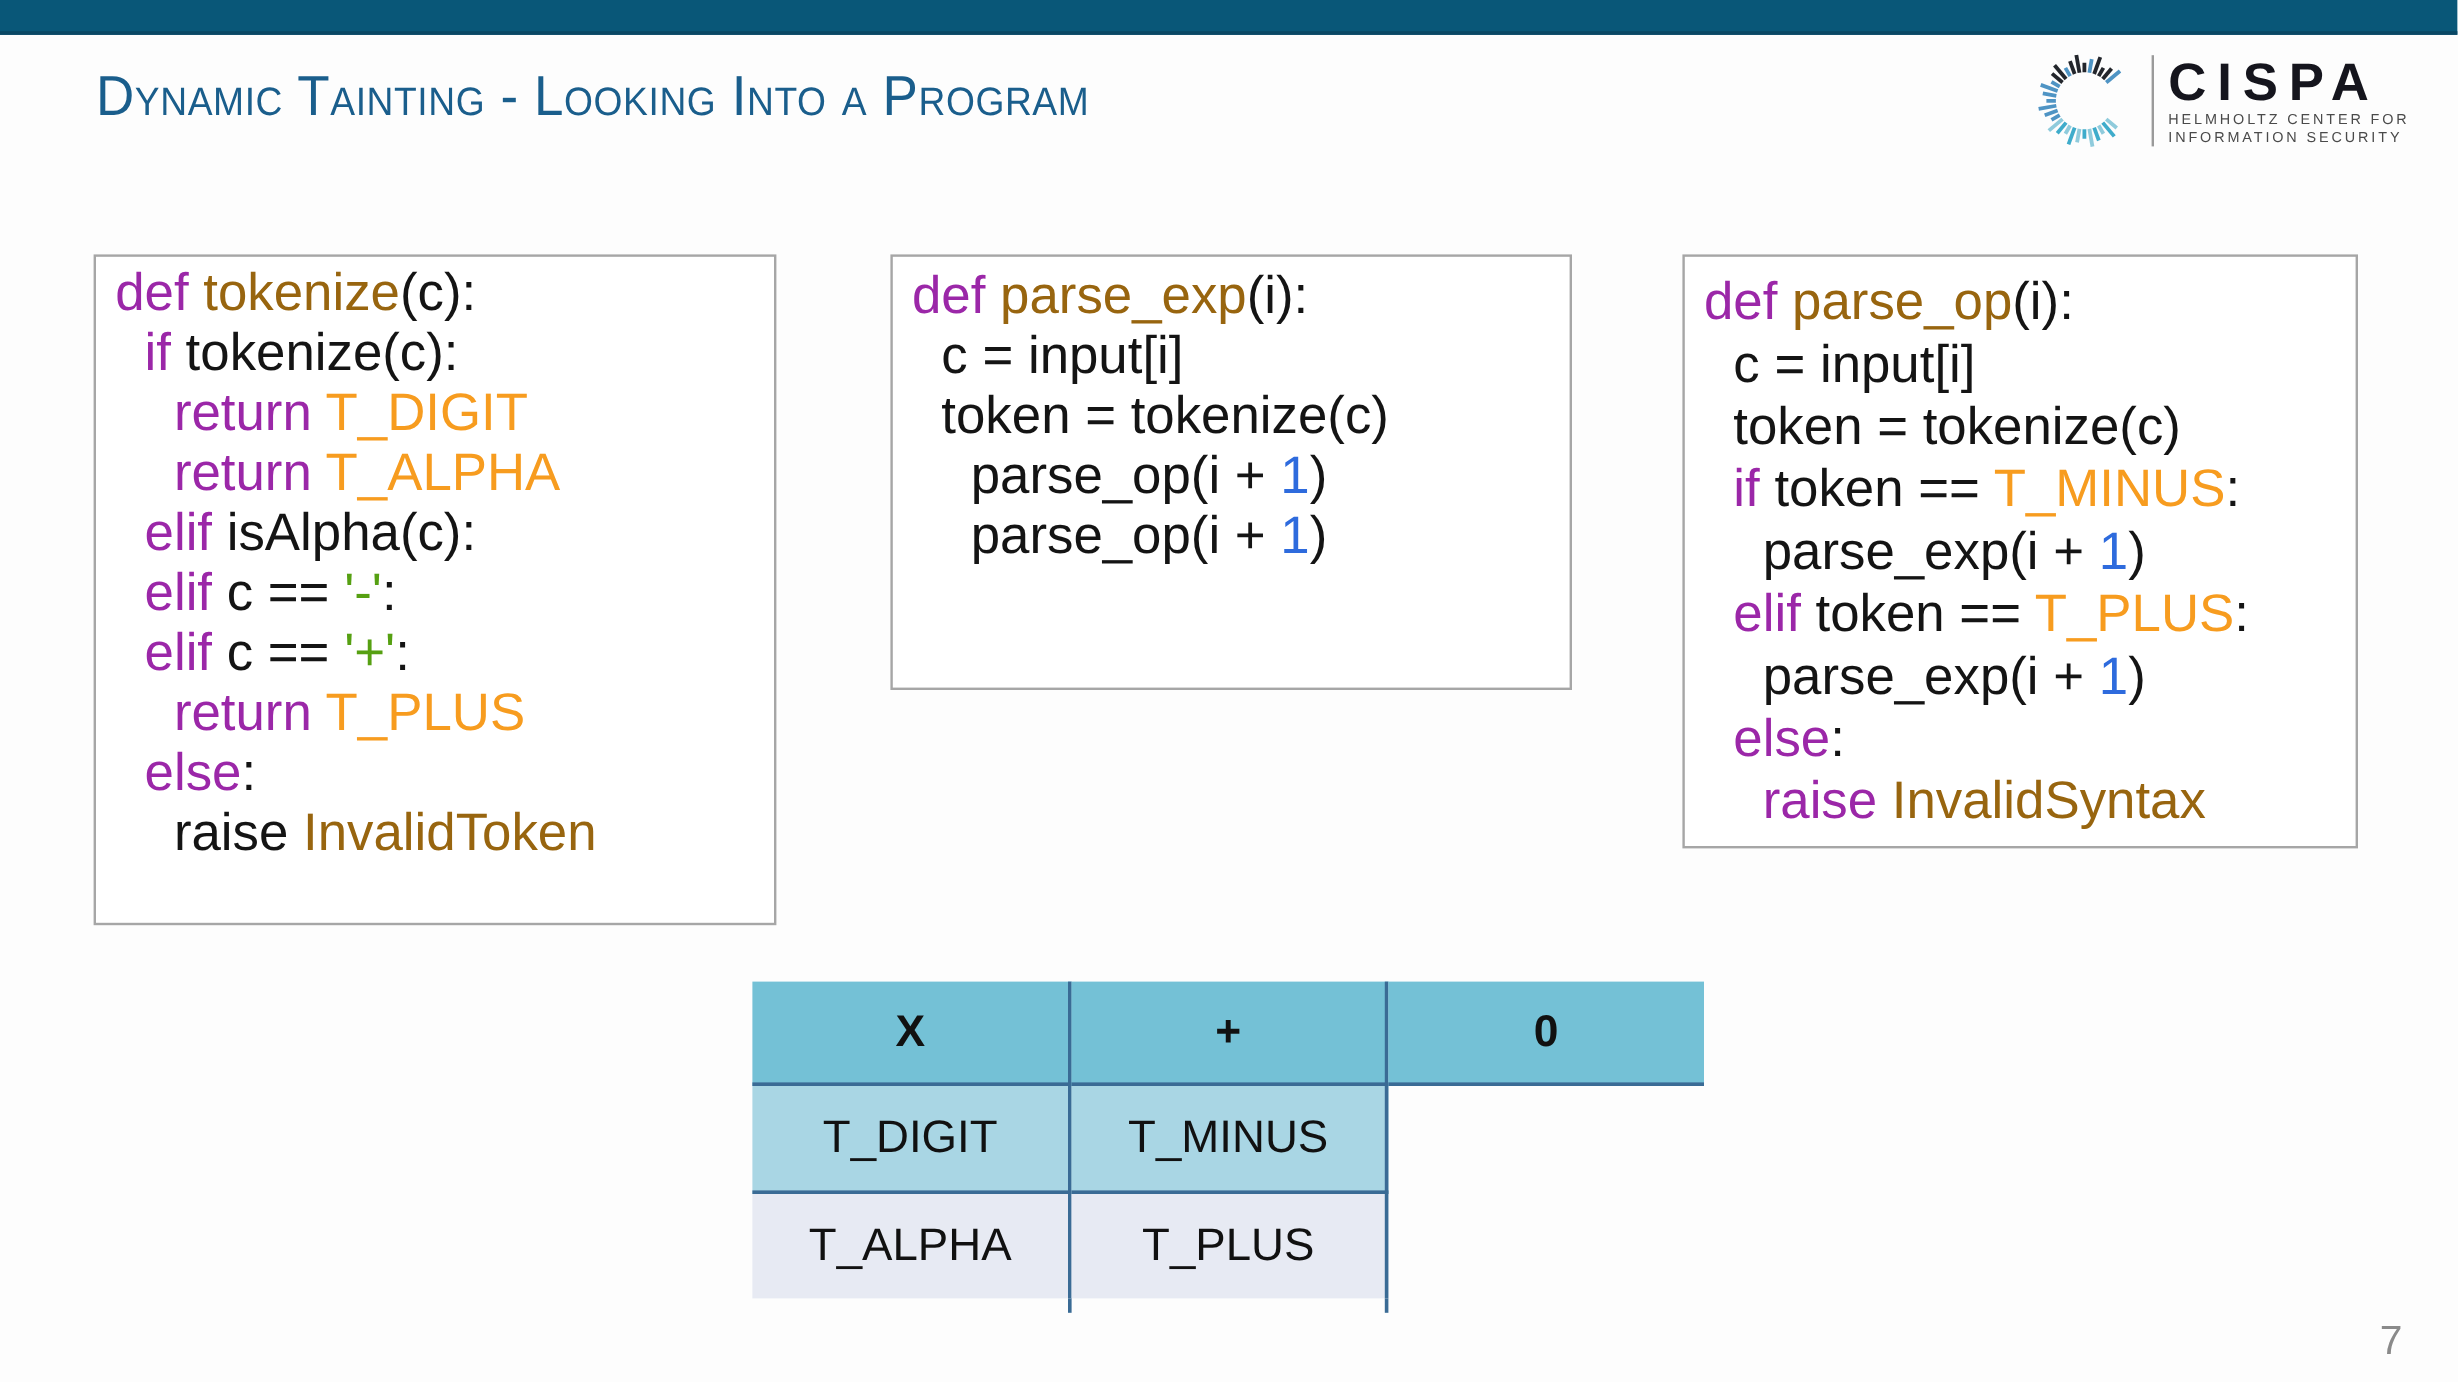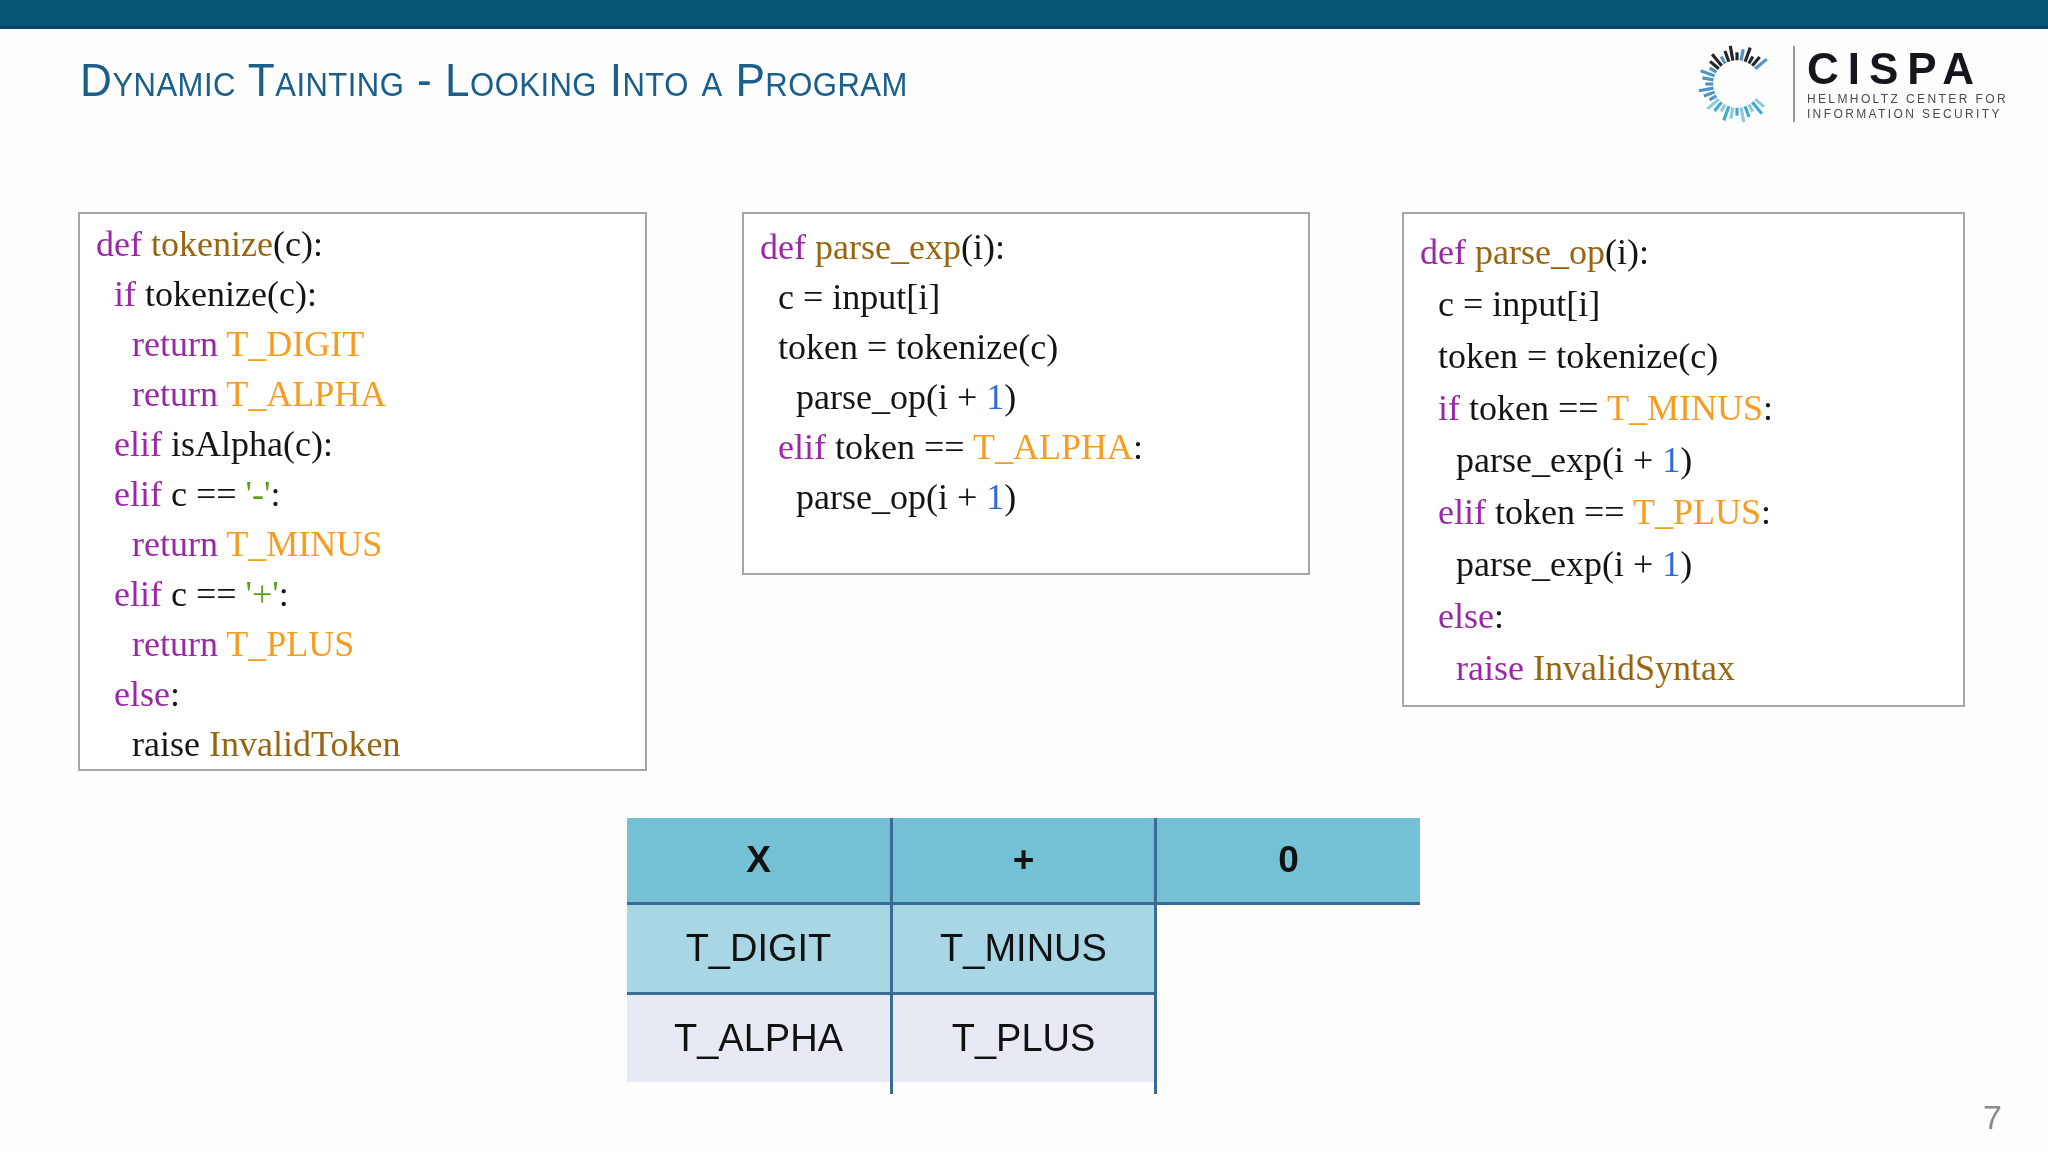--- a/index.html
+++ b/index.html
@@ -37,22 +37,22 @@
   }
   .logo-sub{
     font-size:12px;letter-spacing:2.4px;color:#4A4A4A;line-height:15px;
   }
   
   .code-box{
     position:absolute;
     background:#FFFFFF;
     border:2px solid var(--c-code_box_border,#A6A6A6);
     box-sizing:border-box;
-    font-family:Liberation Serif, serif;
-    font-size:36px;
+    font-family:Liberation Sans, sans-serif;
+    font-size:44px;
     color:#141414;
   }
   .code-line{white-space:pre;}
   .box-tokenize {left:78px;  top:212px; width:569px; height:559px; padding:5px 6px 0 16px;}
   .box-tokenize  .code-line{line-height:50px;}
   .box-parse-exp{left:742px; top:212px; width:568px; height:363px; padding:8px 6px 0 16px;}
   .box-parse-exp .code-line{line-height:50px;}
   .box-parse-op {left:1402px;top:212px; width:563px; height:495px; padding:12px 6px 0 16px;}
   .box-parse-op  .code-line{line-height:52px;}
   
@@ -138,32 +138,30 @@
   </span>
 </div>
 
 <div class="code-box box-tokenize">
     <div class="code-line"><span style="color: rgb(155, 39, 168);">def</span><span style="color: rgb(20, 20, 20);"> </span><span style="color: rgb(152, 101, 15);">tokenize</span><span style="color: rgb(20, 20, 20);">(c):</span></div>
     <div class="code-line"><span style="color: rgb(20, 20, 20);">  </span><span style="color: rgb(155, 39, 168);">if</span><span style="color: rgb(20, 20, 20);"> tokenize(c):</span></div>
     <div class="code-line"><span style="color: rgb(20, 20, 20);">    </span><span style="color: rgb(155, 39, 168);">return</span><span style="color: rgb(20, 20, 20);"> </span><span style="color: rgb(247, 156, 31);">T_DIGIT</span></div>
     <div class="code-line"><span style="color: rgb(20, 20, 20);">    </span><span style="color: rgb(155, 39, 168);">return</span><span style="color: rgb(20, 20, 20);"> </span><span style="color: rgb(247, 156, 31);">T_ALPHA</span></div>
     <div class="code-line"><span style="color: rgb(20, 20, 20);">  </span><span style="color: rgb(155, 39, 168);">elif</span><span style="color: rgb(20, 20, 20);"> isAlpha(c):</span></div>
     <div class="code-line"><span style="color: rgb(20, 20, 20);">  </span><span style="color: rgb(155, 39, 168);">elif</span><span style="color: rgb(20, 20, 20);"> c == </span><span style="color: rgb(86, 160, 18);">'-'</span><span style="color: rgb(20, 20, 20);">:</span></div>
-    <div class="code-line"><span style="color: rgb(20, 20, 20);">    </span><span style="color: rgb(155, 39, 168);">return</span><span style="color: rgb(20, 20, 20);"> </span><span style="color: rgb(247, 156, 31);">T_MINUS</span></div>
     <div class="code-line"><span style="color: rgb(20, 20, 20);">  </span><span style="color: rgb(155, 39, 168);">elif</span><span style="color: rgb(20, 20, 20);"> c == </span><span style="color: rgb(86, 160, 18);">'+'</span><span style="color: rgb(20, 20, 20);">:</span></div>
     <div class="code-line"><span style="color: rgb(20, 20, 20);">    </span><span style="color: rgb(155, 39, 168);">return</span><span style="color: rgb(20, 20, 20);"> </span><span style="color: rgb(247, 156, 31);">T_PLUS</span></div>
     <div class="code-line"><span style="color: rgb(20, 20, 20);">  </span><span style="color: rgb(155, 39, 168);">else</span><span style="color: rgb(20, 20, 20);">:</span></div>
     <div class="code-line"><span style="color: rgb(20, 20, 20);">    raise </span><span style="color: rgb(152, 101, 15);">InvalidToken</span></div>
   </div>
 <div class="code-box box-parse-exp">
     <div class="code-line"><span style="color: rgb(155, 39, 168);">def</span><span style="color: rgb(20, 20, 20);"> </span><span style="color: rgb(152, 101, 15);">parse_exp</span><span style="color: rgb(20, 20, 20);">(i):</span></div>
     <div class="code-line"><span style="color: rgb(20, 20, 20);">  c = input[i]</span></div>
     <div class="code-line"><span style="color: rgb(20, 20, 20);">  token = tokenize(c)</span></div>
     <div class="code-line"><span style="color: rgb(20, 20, 20);">    parse_op(i + </span><span style="color: rgb(46, 107, 221);">1</span><span style="color: rgb(20, 20, 20);">)</span></div>
-    <div class="code-line"><span style="color: rgb(20, 20, 20);">  </span><span style="color: rgb(155, 39, 168);">elif</span><span style="color: rgb(20, 20, 20);"> token == </span><span style="color: rgb(247, 156, 31);">T_ALPHA</span><span style="color: rgb(20, 20, 20);">:</span></div>
     <div class="code-line"><span style="color: rgb(20, 20, 20);">    parse_op(i + </span><span style="color: rgb(46, 107, 221);">1</span><span style="color: rgb(20, 20, 20);">)</span></div>
   </div>
 <div class="code-box box-parse-op">
     <div class="code-line"><span style="color: rgb(155, 39, 168);">def</span><span style="color: rgb(20, 20, 20);"> </span><span style="color: rgb(152, 101, 15);">parse_op</span><span style="color: rgb(20, 20, 20);">(i):</span></div>
     <div class="code-line"><span style="color: rgb(20, 20, 20);">  c = input[i]</span></div>
     <div class="code-line"><span style="color: rgb(20, 20, 20);">  token = tokenize(c)</span></div>
     <div class="code-line"><span style="color: rgb(20, 20, 20);">  </span><span style="color: rgb(155, 39, 168);">if</span><span style="color: rgb(20, 20, 20);"> token == </span><span style="color: rgb(247, 156, 31);">T_MINUS</span><span style="color: rgb(20, 20, 20);">:</span></div>
     <div class="code-line"><span style="color: rgb(20, 20, 20);">    parse_exp(i + </span><span style="color: rgb(46, 107, 221);">1</span><span style="color: rgb(20, 20, 20);">)</span></div>
     <div class="code-line"><span style="color: rgb(20, 20, 20);">  </span><span style="color: rgb(155, 39, 168);">elif</span><span style="color: rgb(20, 20, 20);"> token == </span><span style="color: rgb(247, 156, 31);">T_PLUS</span><span style="color: rgb(20, 20, 20);">:</span></div>
     <div class="code-line"><span style="color: rgb(20, 20, 20);">    parse_exp(i + </span><span style="color: rgb(46, 107, 221);">1</span><span style="color: rgb(20, 20, 20);">)</span></div>

